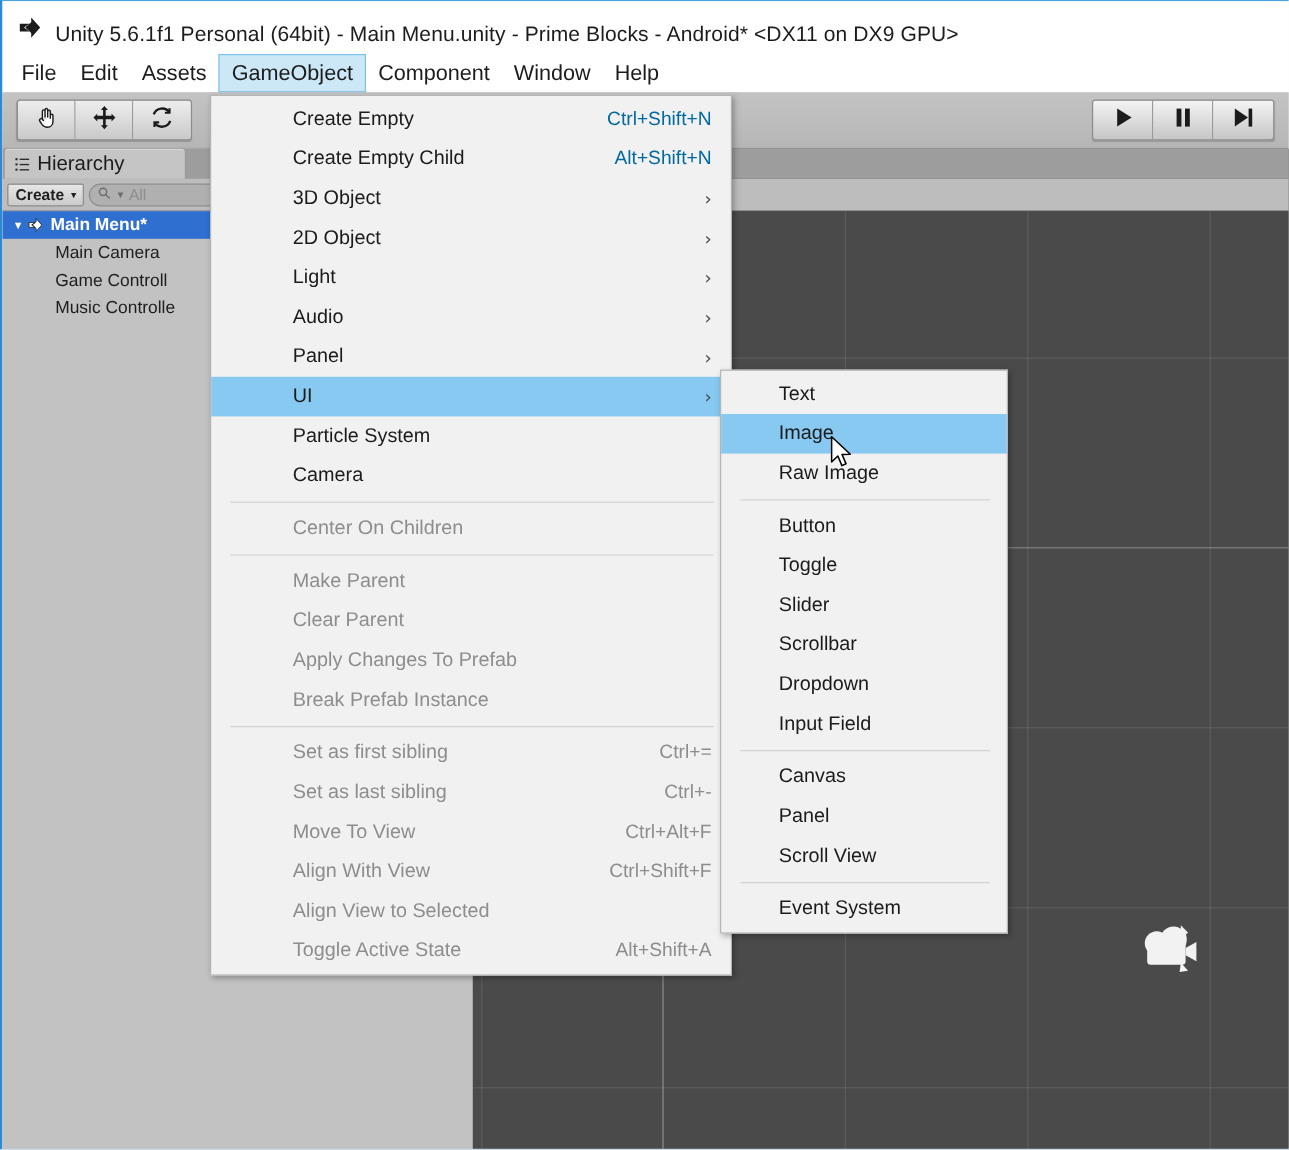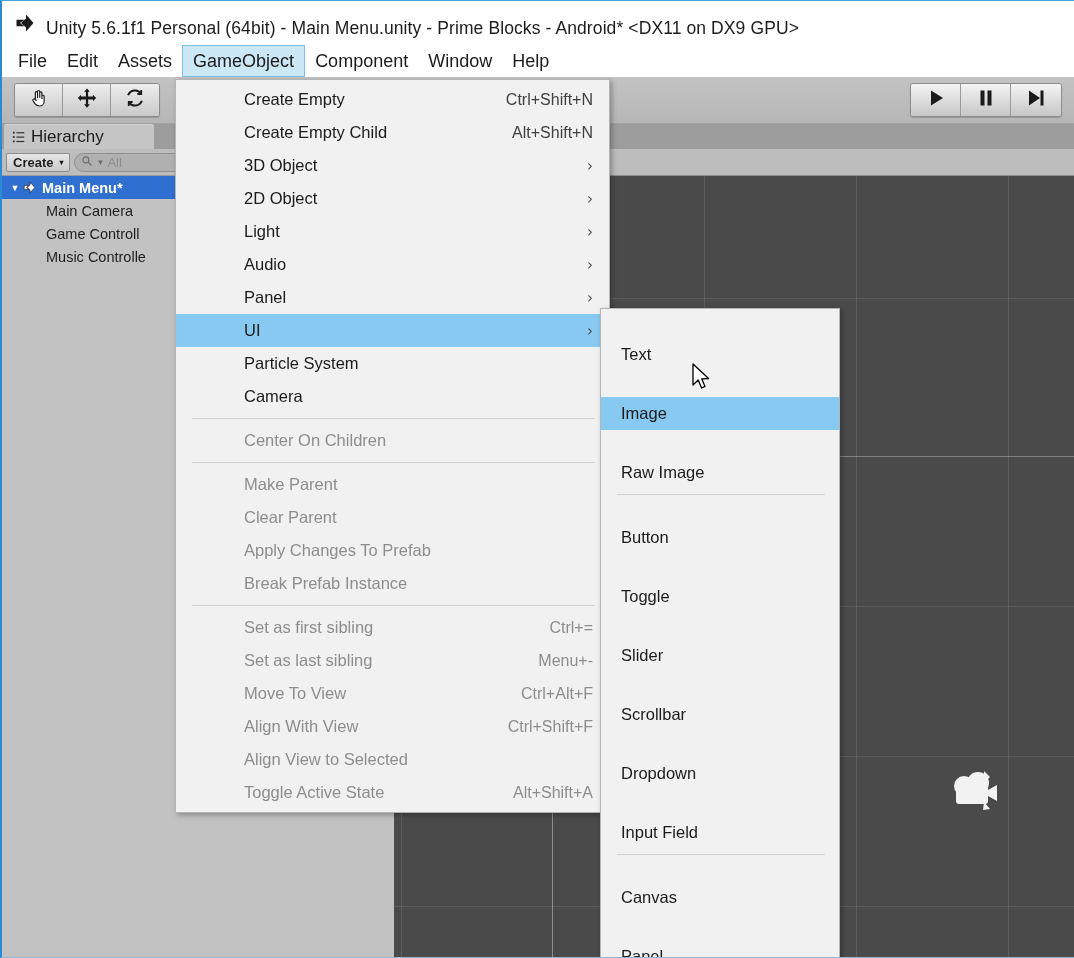--- a/index.html
+++ b/index.html
@@ -223,33 +223,33 @@
     height: 33px;
     display: flex; align-items: center;
     padding-left: 68px; padding-right: 16px;
     font-size: 16.5px; color: #1b1b1b;
     white-space: nowrap;
   }
   .mrow.disabled { color: #8d8d8d; }
   .mrow.hl { background: #87c9f0; }
   .mrow .shortcut {
     margin-left: auto;
-    font-size: 16px; color: #404040;
+    font-size: 16px; color: #0369a1;
   }
   .mrow.disabled .shortcut { color: #8d8d8d; }
   .mrow .arrow {
     margin-left: auto;
     font-size: 15px; color: #4a4a4a;
     font-family: "DejaVu Sans", sans-serif;
   }
   .msep {
     height: 1px; background: #d3d3d3;
     margin: 5px 14px 5px 16px;
   }
-  #ui-submenu .mrow { padding-left: 20px; height: 33px; margin-top: 26px; }
+  #ui-submenu .mrow { padding-left: 48px; height: 33px; }
 
   
   .cursor {
     position: absolute; left: 690px; top: 362px;
     width: 22px; height: 30px; z-index: 99;
     pointer-events: none;
   }
 </style>
 </head>
 <body>
@@ -528,21 +528,21 @@
     </div>
 
     <div class="msep"></div>
 
     <div class="mrow disabled">
       <span>Set as first sibling</span>
       <span class="shortcut">Ctrl+=</span>
     </div>
     <div class="mrow disabled">
       <span>Set as last sibling</span>
-      <span class="shortcut">Menu+-</span>
+      <span class="shortcut">Ctrl+-</span>
     </div>
     <div class="mrow disabled">
       <span>Move To View</span>
       <span class="shortcut">Ctrl+Alt+F</span>
     </div>
     <div class="mrow disabled">
       <span>Align With View</span>
       <span class="shortcut">Ctrl+Shift+F</span>
     </div>
     <div class="mrow disabled">

